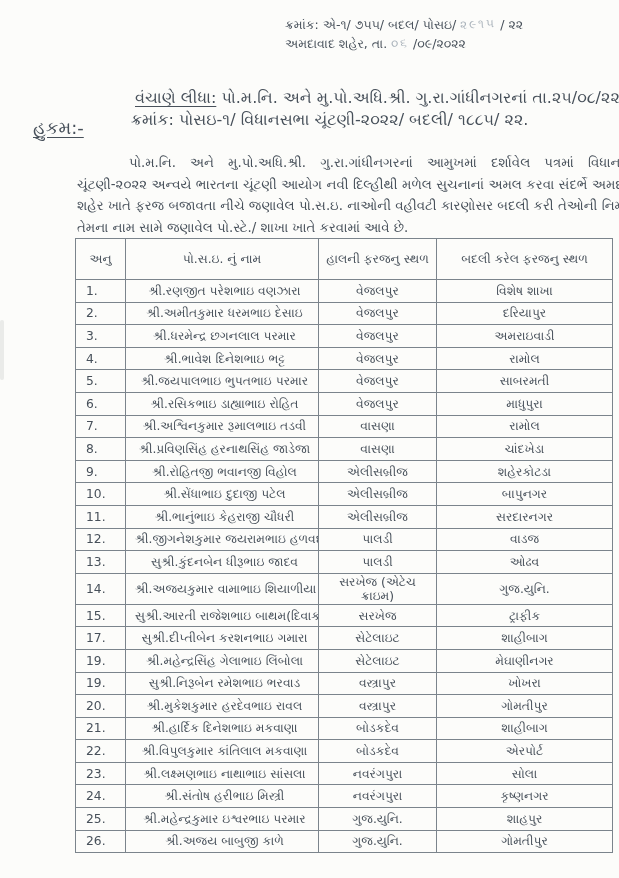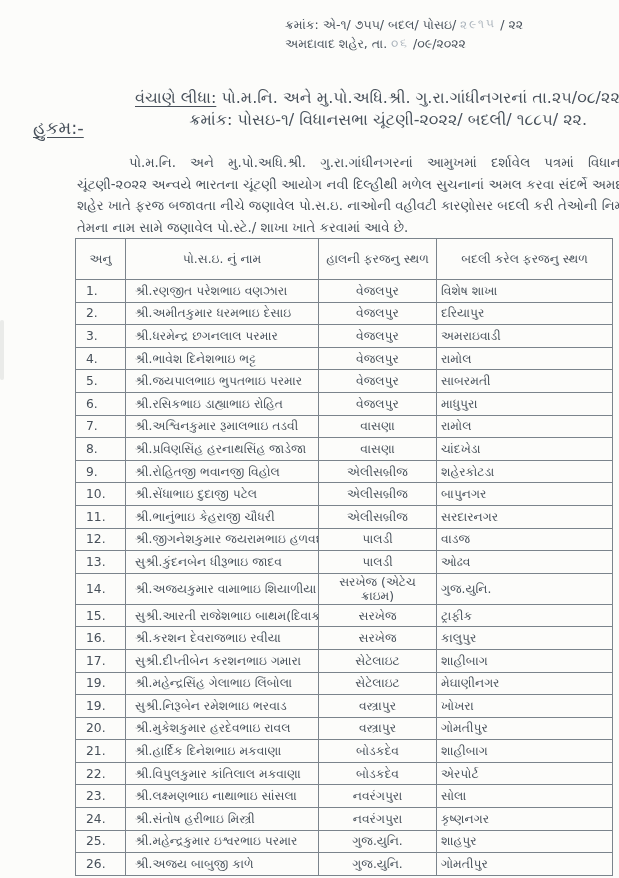--- a/index.html
+++ b/index.html
@@ -35,21 +35,21 @@
   .read-ref {
     position: absolute;
     top: 88px;
     left: 0;
     width: 587px;
     font-size: 16px;
     line-height: 20px;
   }
   .read-ref .line1 { padding-left: 135px; white-space: nowrap; }
   .read-ref .line1 .label { text-decoration: underline; text-underline-offset: 3px; }
-  .read-ref .line2 { text-align: right; padding-left: 72px; margin-top: 2px; }
+  .read-ref .line2 { text-align: center; padding-left: 72px; margin-top: 2px; }
   
   .order-heading {
     position: absolute;
     top: 117px;
     left: 33px;
     font-size: 18px;
     text-decoration: underline;
     text-underline-offset: 3px;
   }
   
@@ -81,23 +81,23 @@
   .transfer-table col.c-new     { width: 176px; }
   .transfer-table th, .transfer-table td {
     border: 1.2px solid #7b848c;
     padding: 1px 4px;
     font-weight: normal;
     overflow: hidden;
   }
   .transfer-table th { height: 41px; text-align: center; }
   .transfer-table td { height: 22.6px; }
   .transfer-table td.serial  { text-align: left; padding-left: 10px; }
-  .transfer-table td.name    { text-align: left; padding-left: 9px; white-space: nowrap; }
+  .transfer-table td.name    { text-align: center; padding-left: 9px; white-space: nowrap; }
   .transfer-table td.current { text-align: center; }
-  .transfer-table td.newpost { }
+  .transfer-table td.newpost { text-align: center; }
   
   .scan-smudge {
     position: absolute;
     left: 0px; top: 320px;
     width: 4px; height: 60px;
     background: #d7d9d8;
     opacity: .5;
     border-radius: 2px;
   }
 </style>
@@ -222,26 +222,20 @@
           <td class="current" style="white-space: normal;">સરખેજ (એટેચ ક્રાઇમ)</td>
           <td class="newpost">ગુજ.યુનિ.</td>
         </tr>
         <tr>
           <td class="serial">15.</td>
           <td class="name">સુશ્રી.આરતી રાજેશભાઇ બાથમ(દિવાકર)</td>
           <td class="current">સરખેજ</td>
           <td class="newpost">ટ્રાફીક</td>
         </tr>
         <tr>
-          <td class="serial">16.</td>
-          <td class="name">શ્રી.કરશન દેવરાજભાઇ રવીયા</td>
-          <td class="current">સરખેજ</td>
-          <td class="newpost">કાલુપુર</td>
-        </tr>
-        <tr>
           <td class="serial">17.</td>
           <td class="name">સુશ્રી.દીપ્તીબેન કરશનભાઇ ગમારા</td>
           <td class="current">સેટેલાઇટ</td>
           <td class="newpost">શાહીબાગ</td>
         </tr>
         <tr>
           <td class="serial">19.</td>
           <td class="name">શ્રી.મહેન્દ્રસિંહ ગેલાભાઇ લિંબોલા</td>
           <td class="current">સેટેલાઇટ</td>
           <td class="newpost">મેઘાણીનગર</td>

